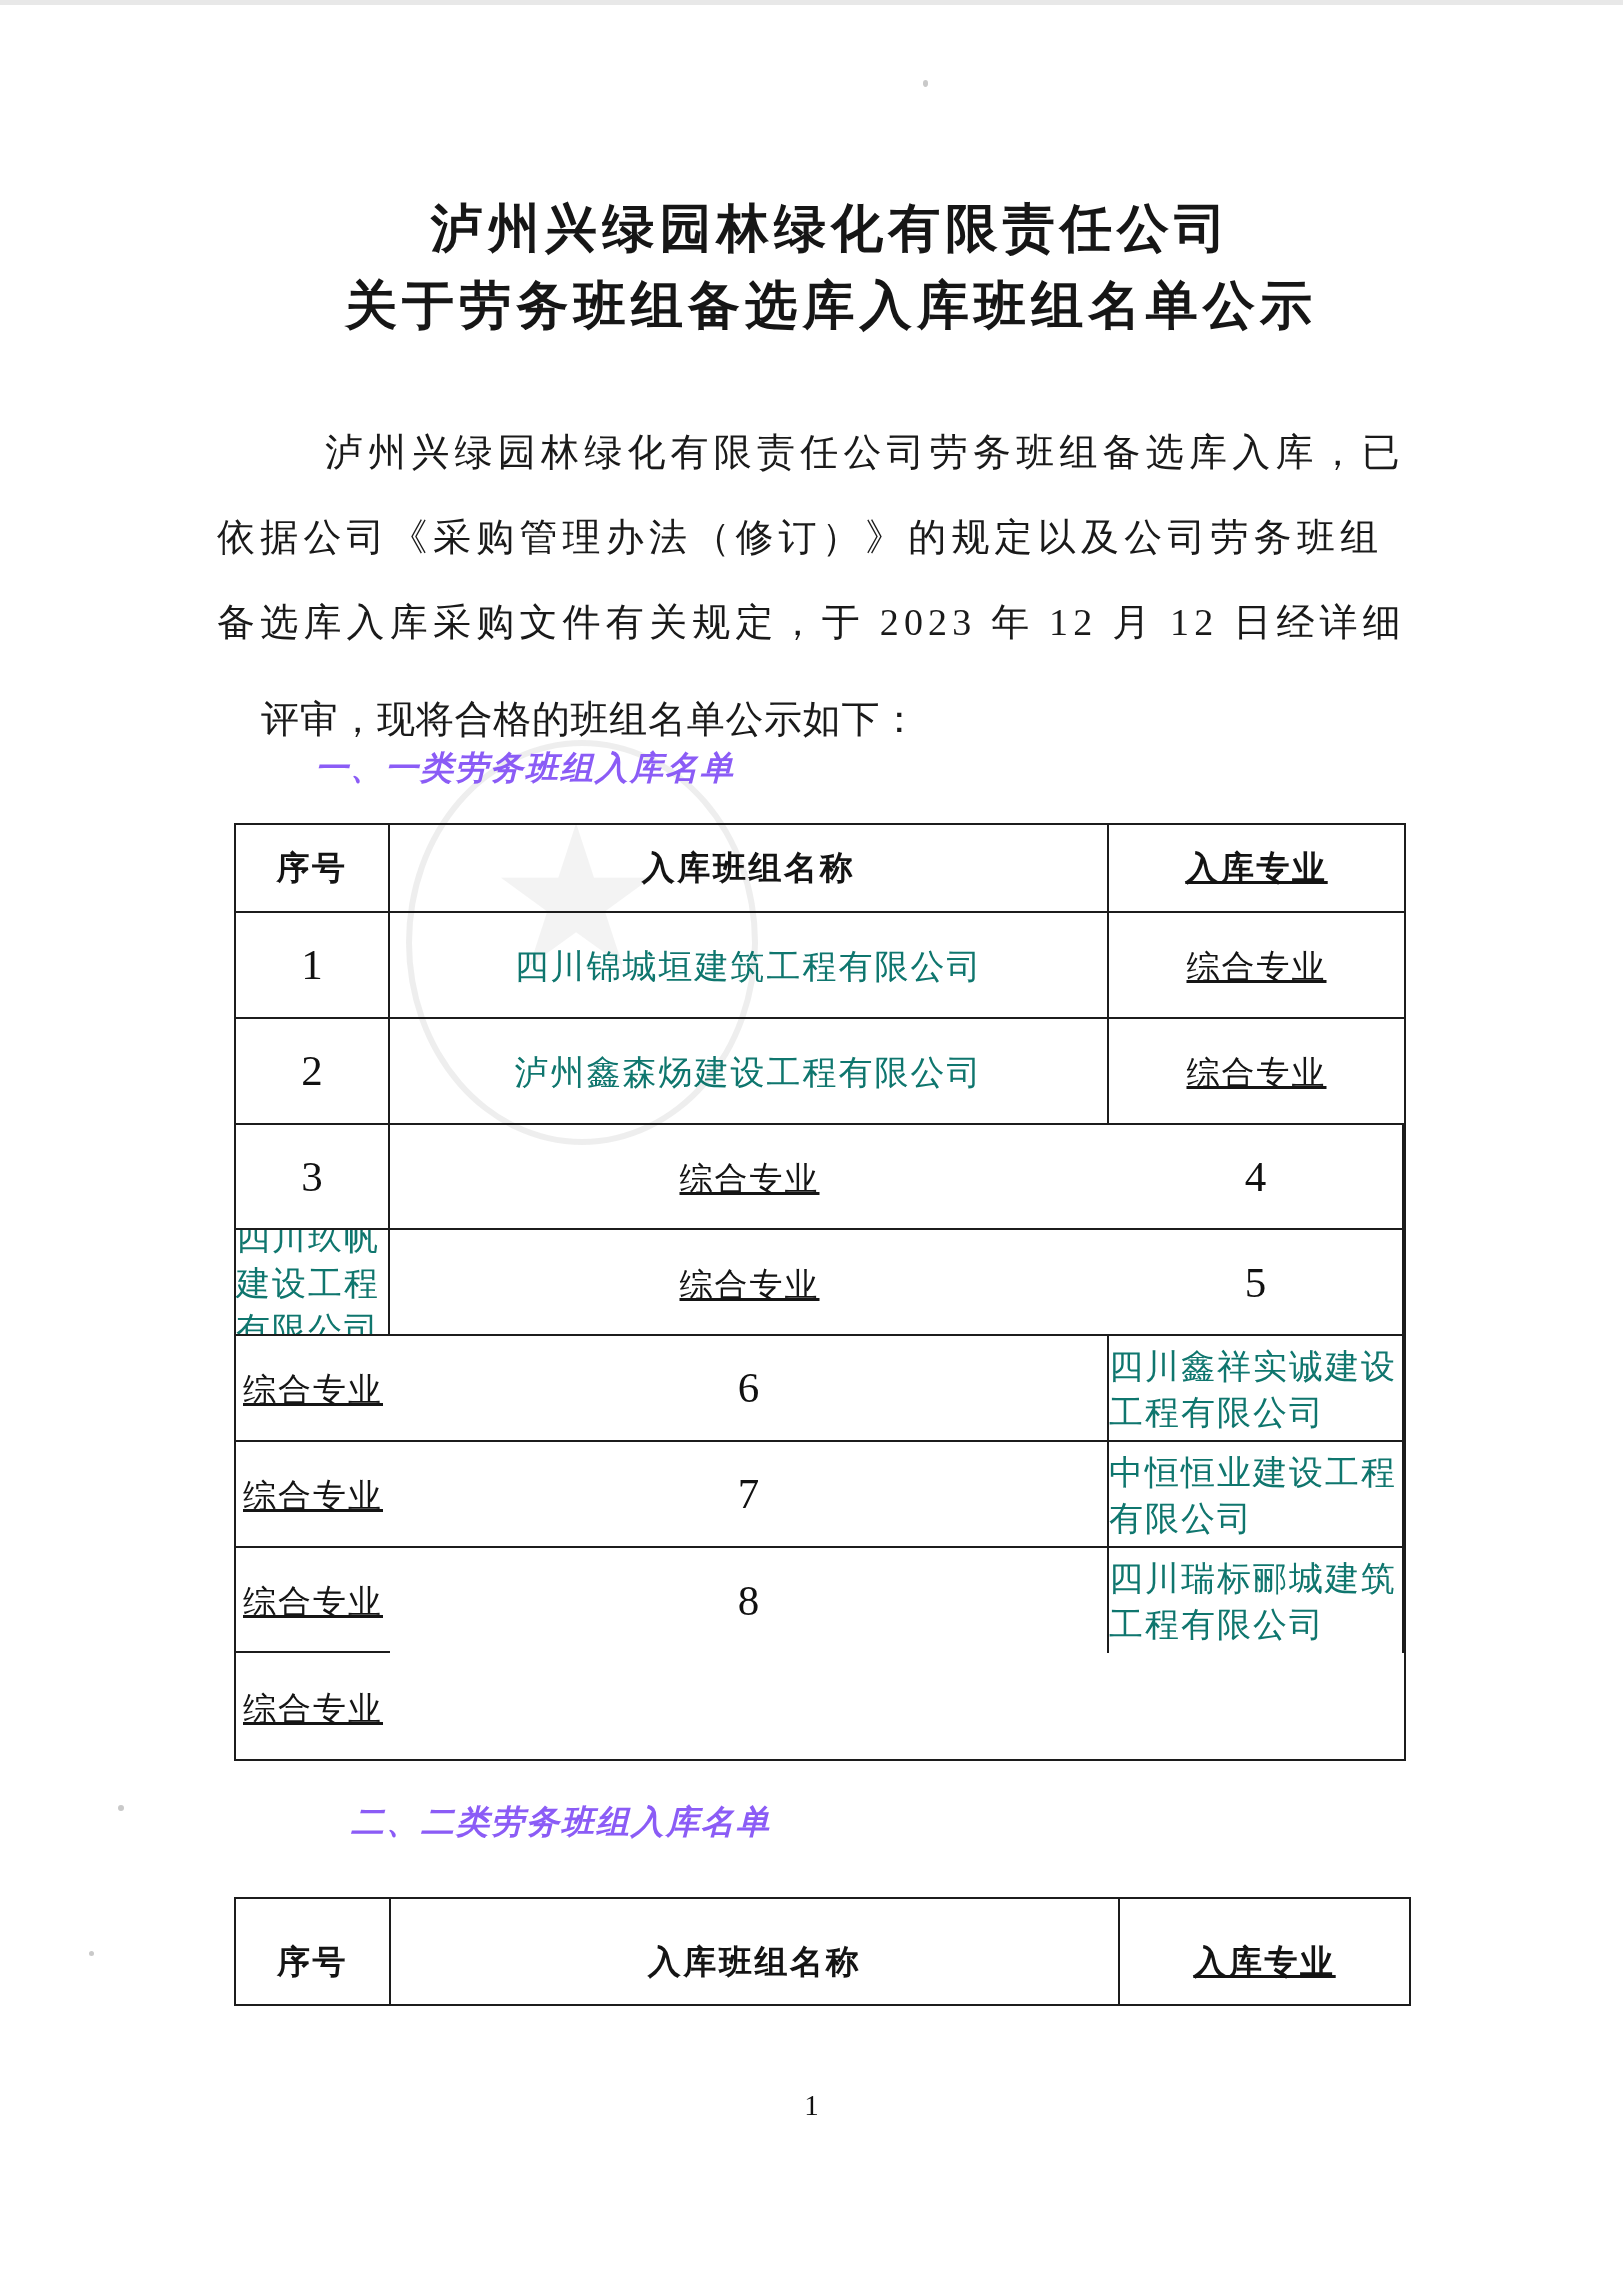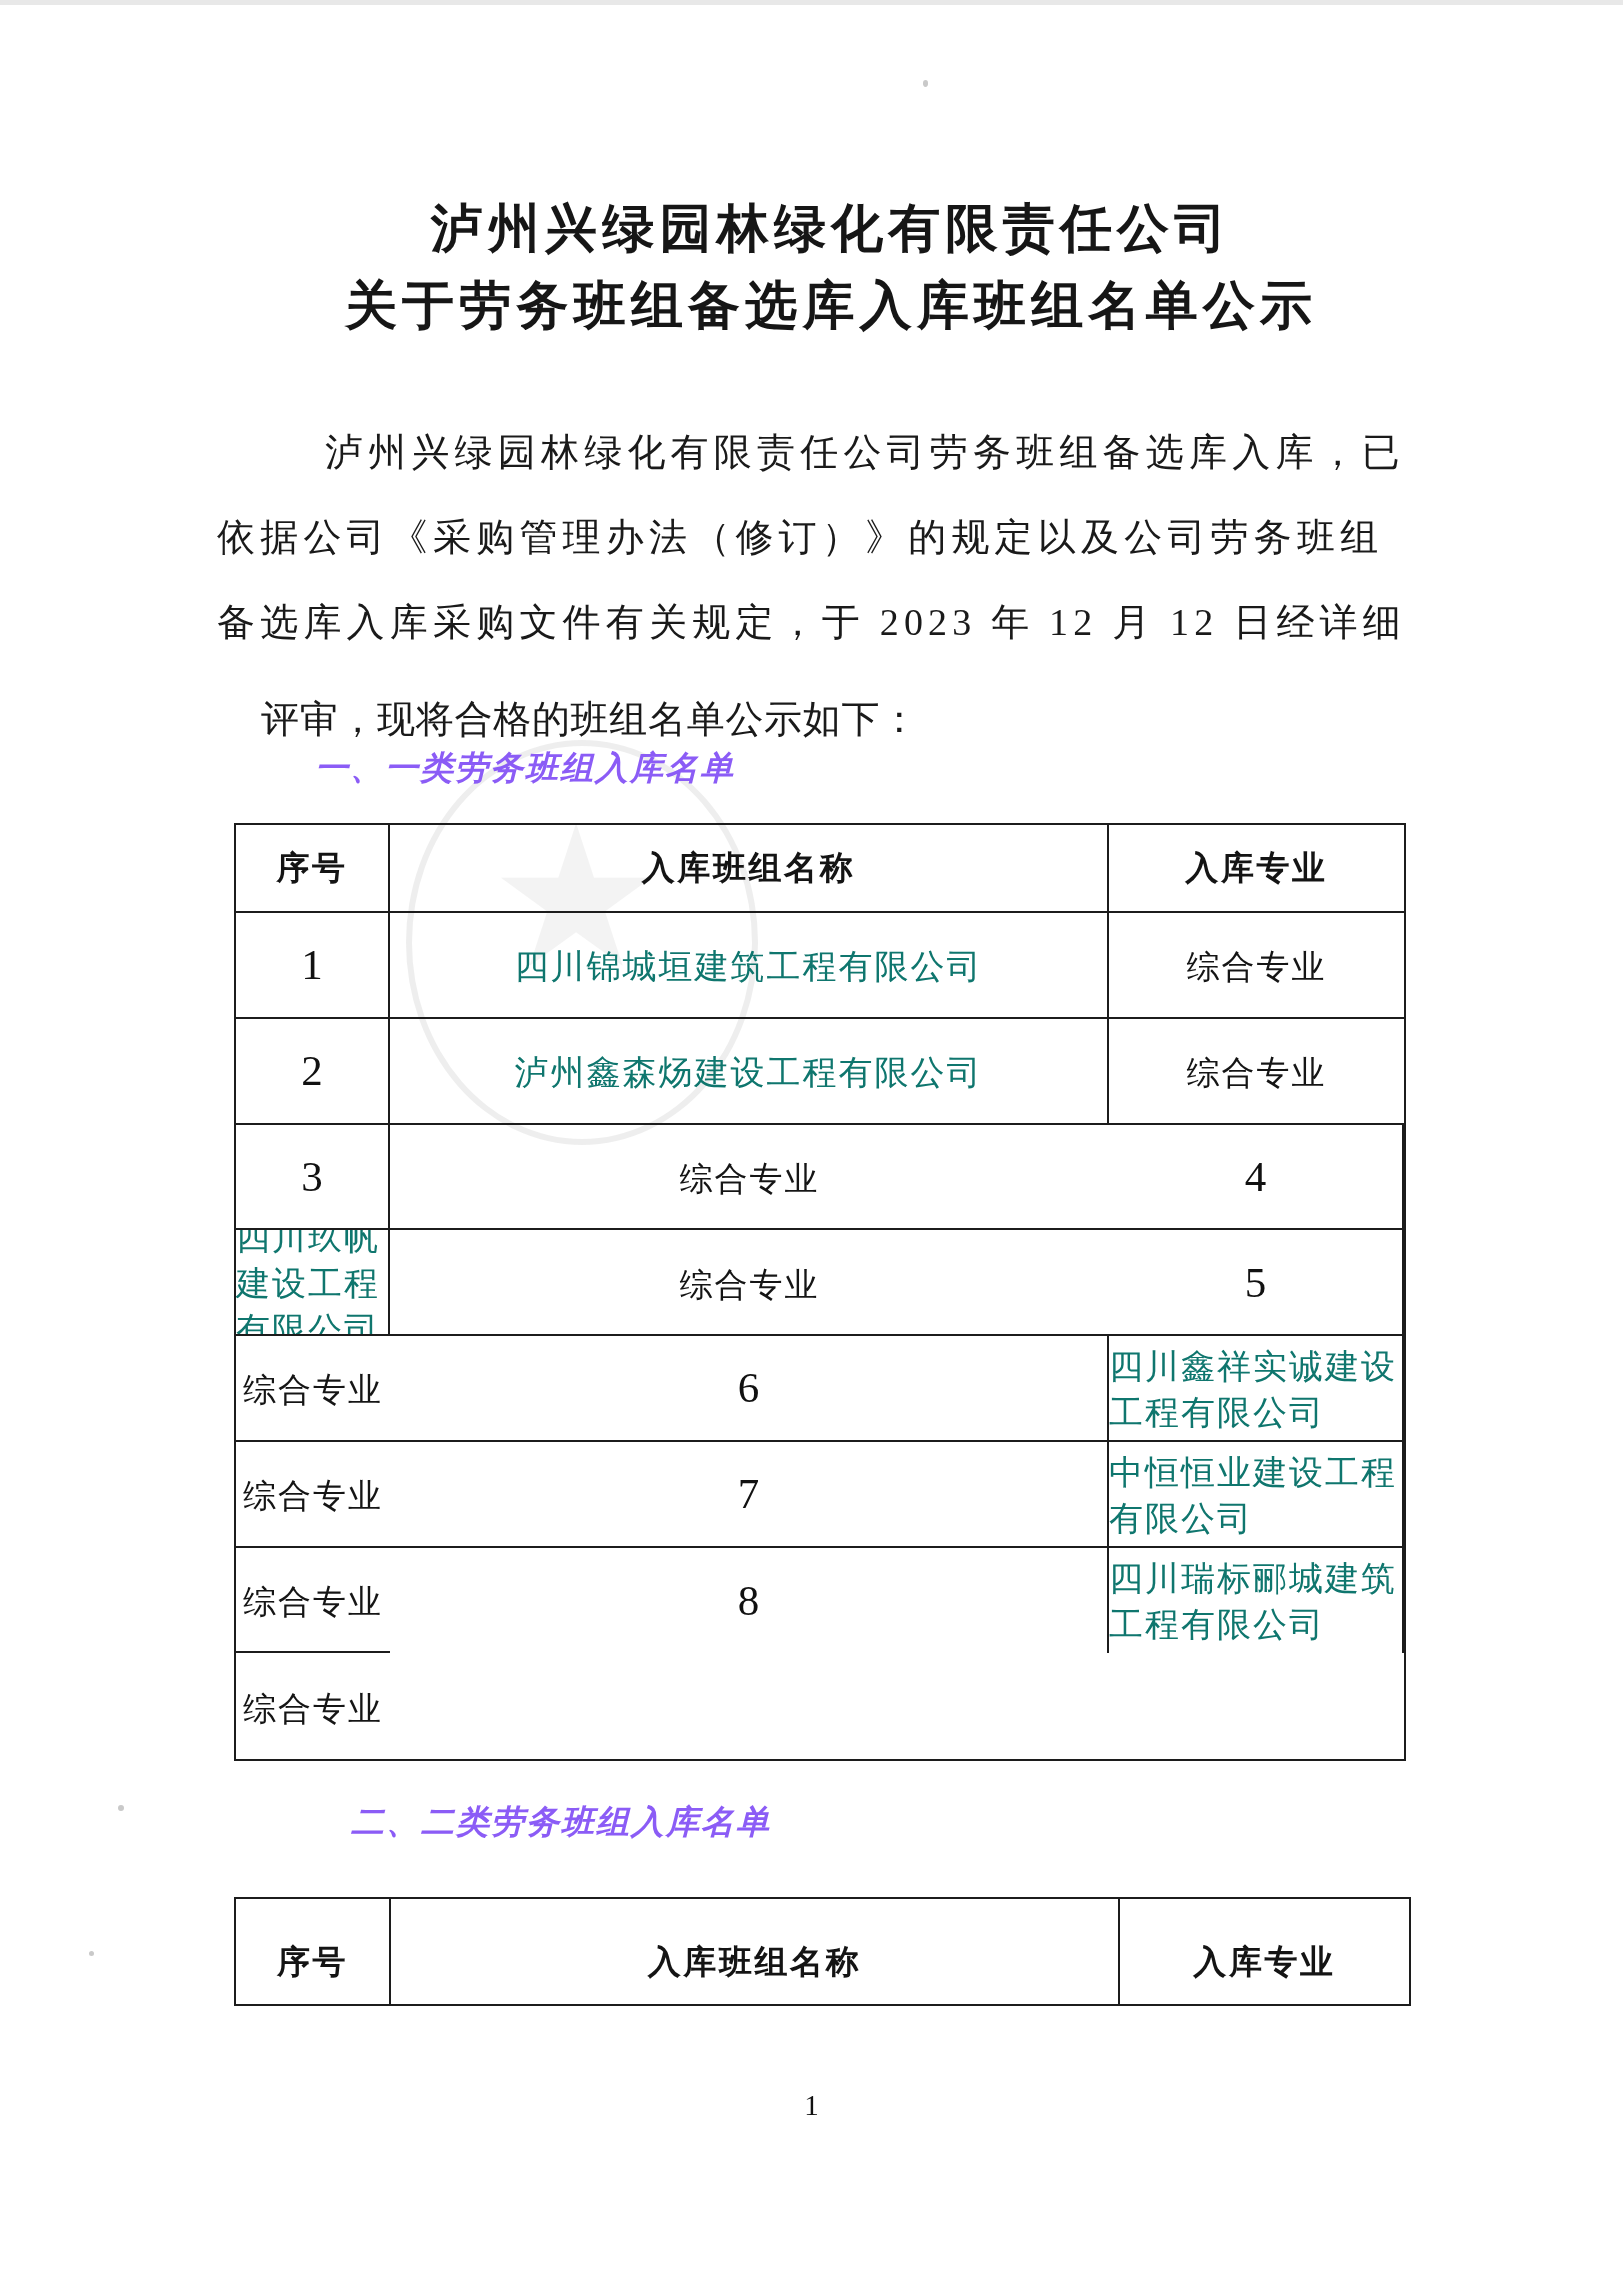--- a/index.html
+++ b/index.html
@@ -116,21 +116,21 @@
     grid-template-rows: 1fr;
   }
   .cell {
     border-right: 2px solid #1c1c1c;
     border-bottom: 2px solid #1c1c1c;
     display: flex;
     align-items: center;
     justify-content: center;
     overflow: hidden;
   }
-  .cell.last-col { border-right: none; }
+  .cell.last-col { border-right: none; text-decoration: underline; }
   .cell.last-row { border-bottom: none; }
   .cell.th {
     font-family: "Liberation Sans", "DejaVu Sans", sans-serif;
     font-weight: 700;
     font-size: 33px;
     letter-spacing: 2.6px;
     border-bottom-width: 2.6px;
     color: #141414;
   }
   .tbl-2 .cell.th {

